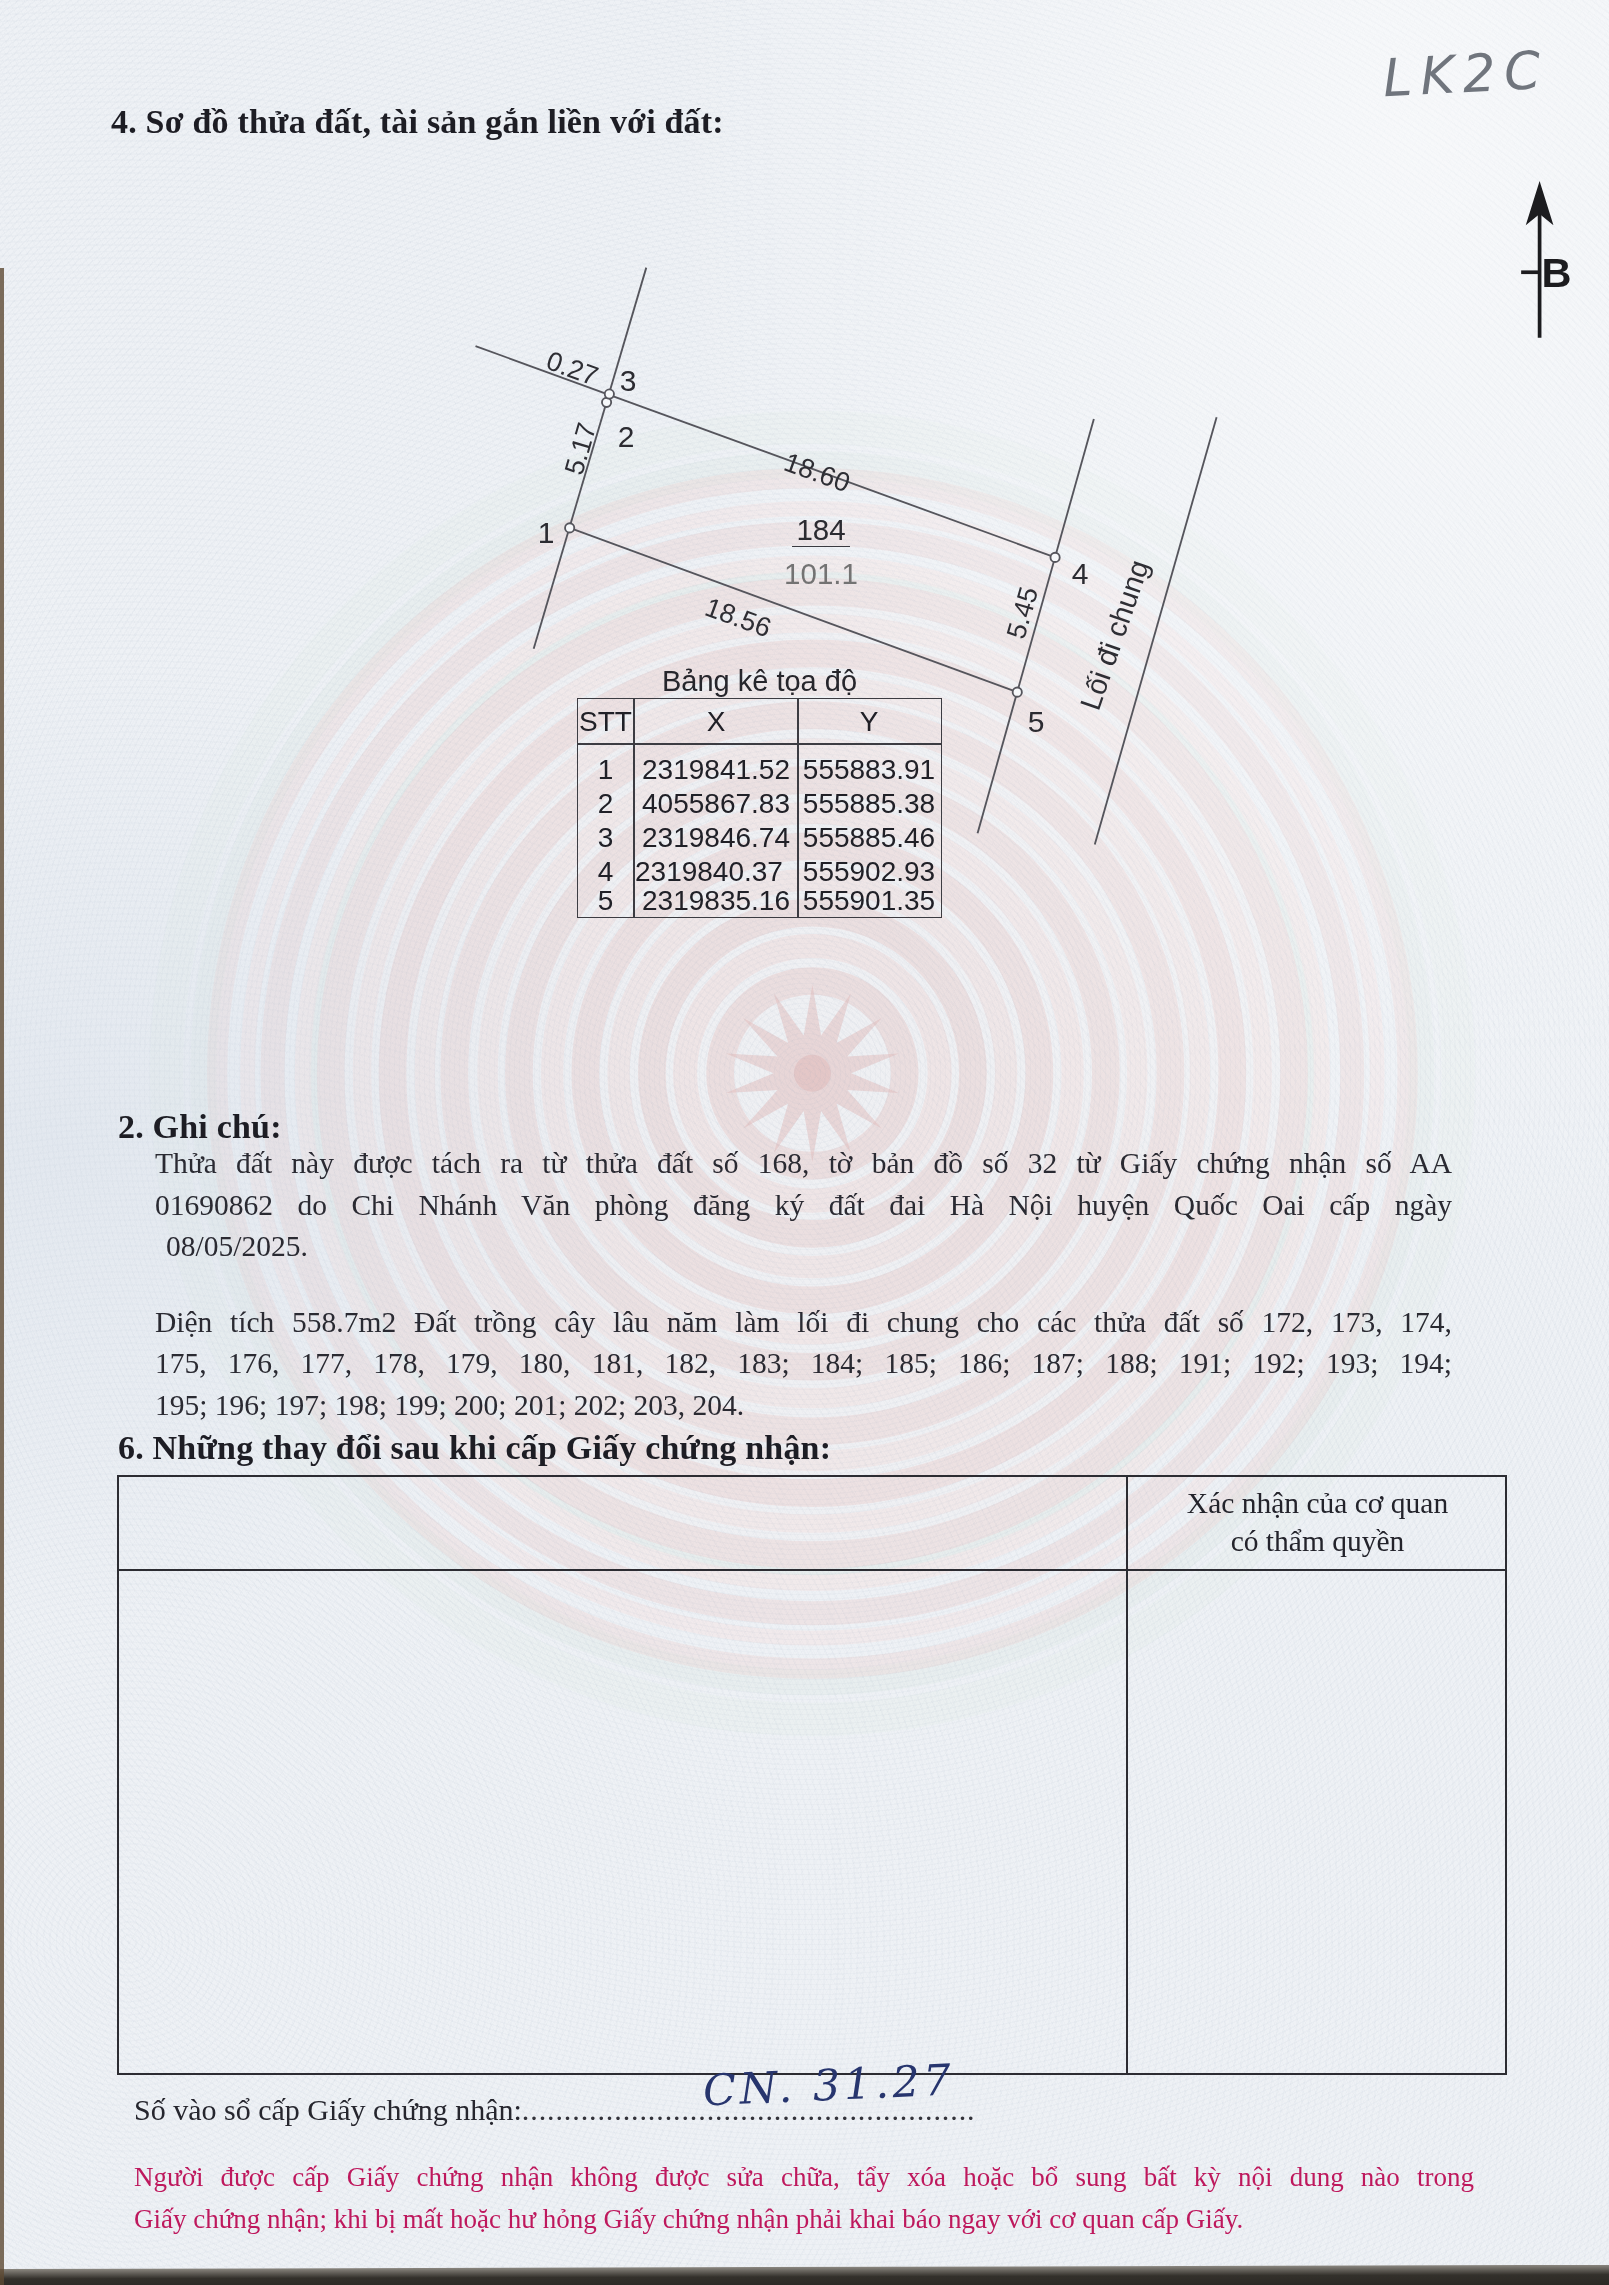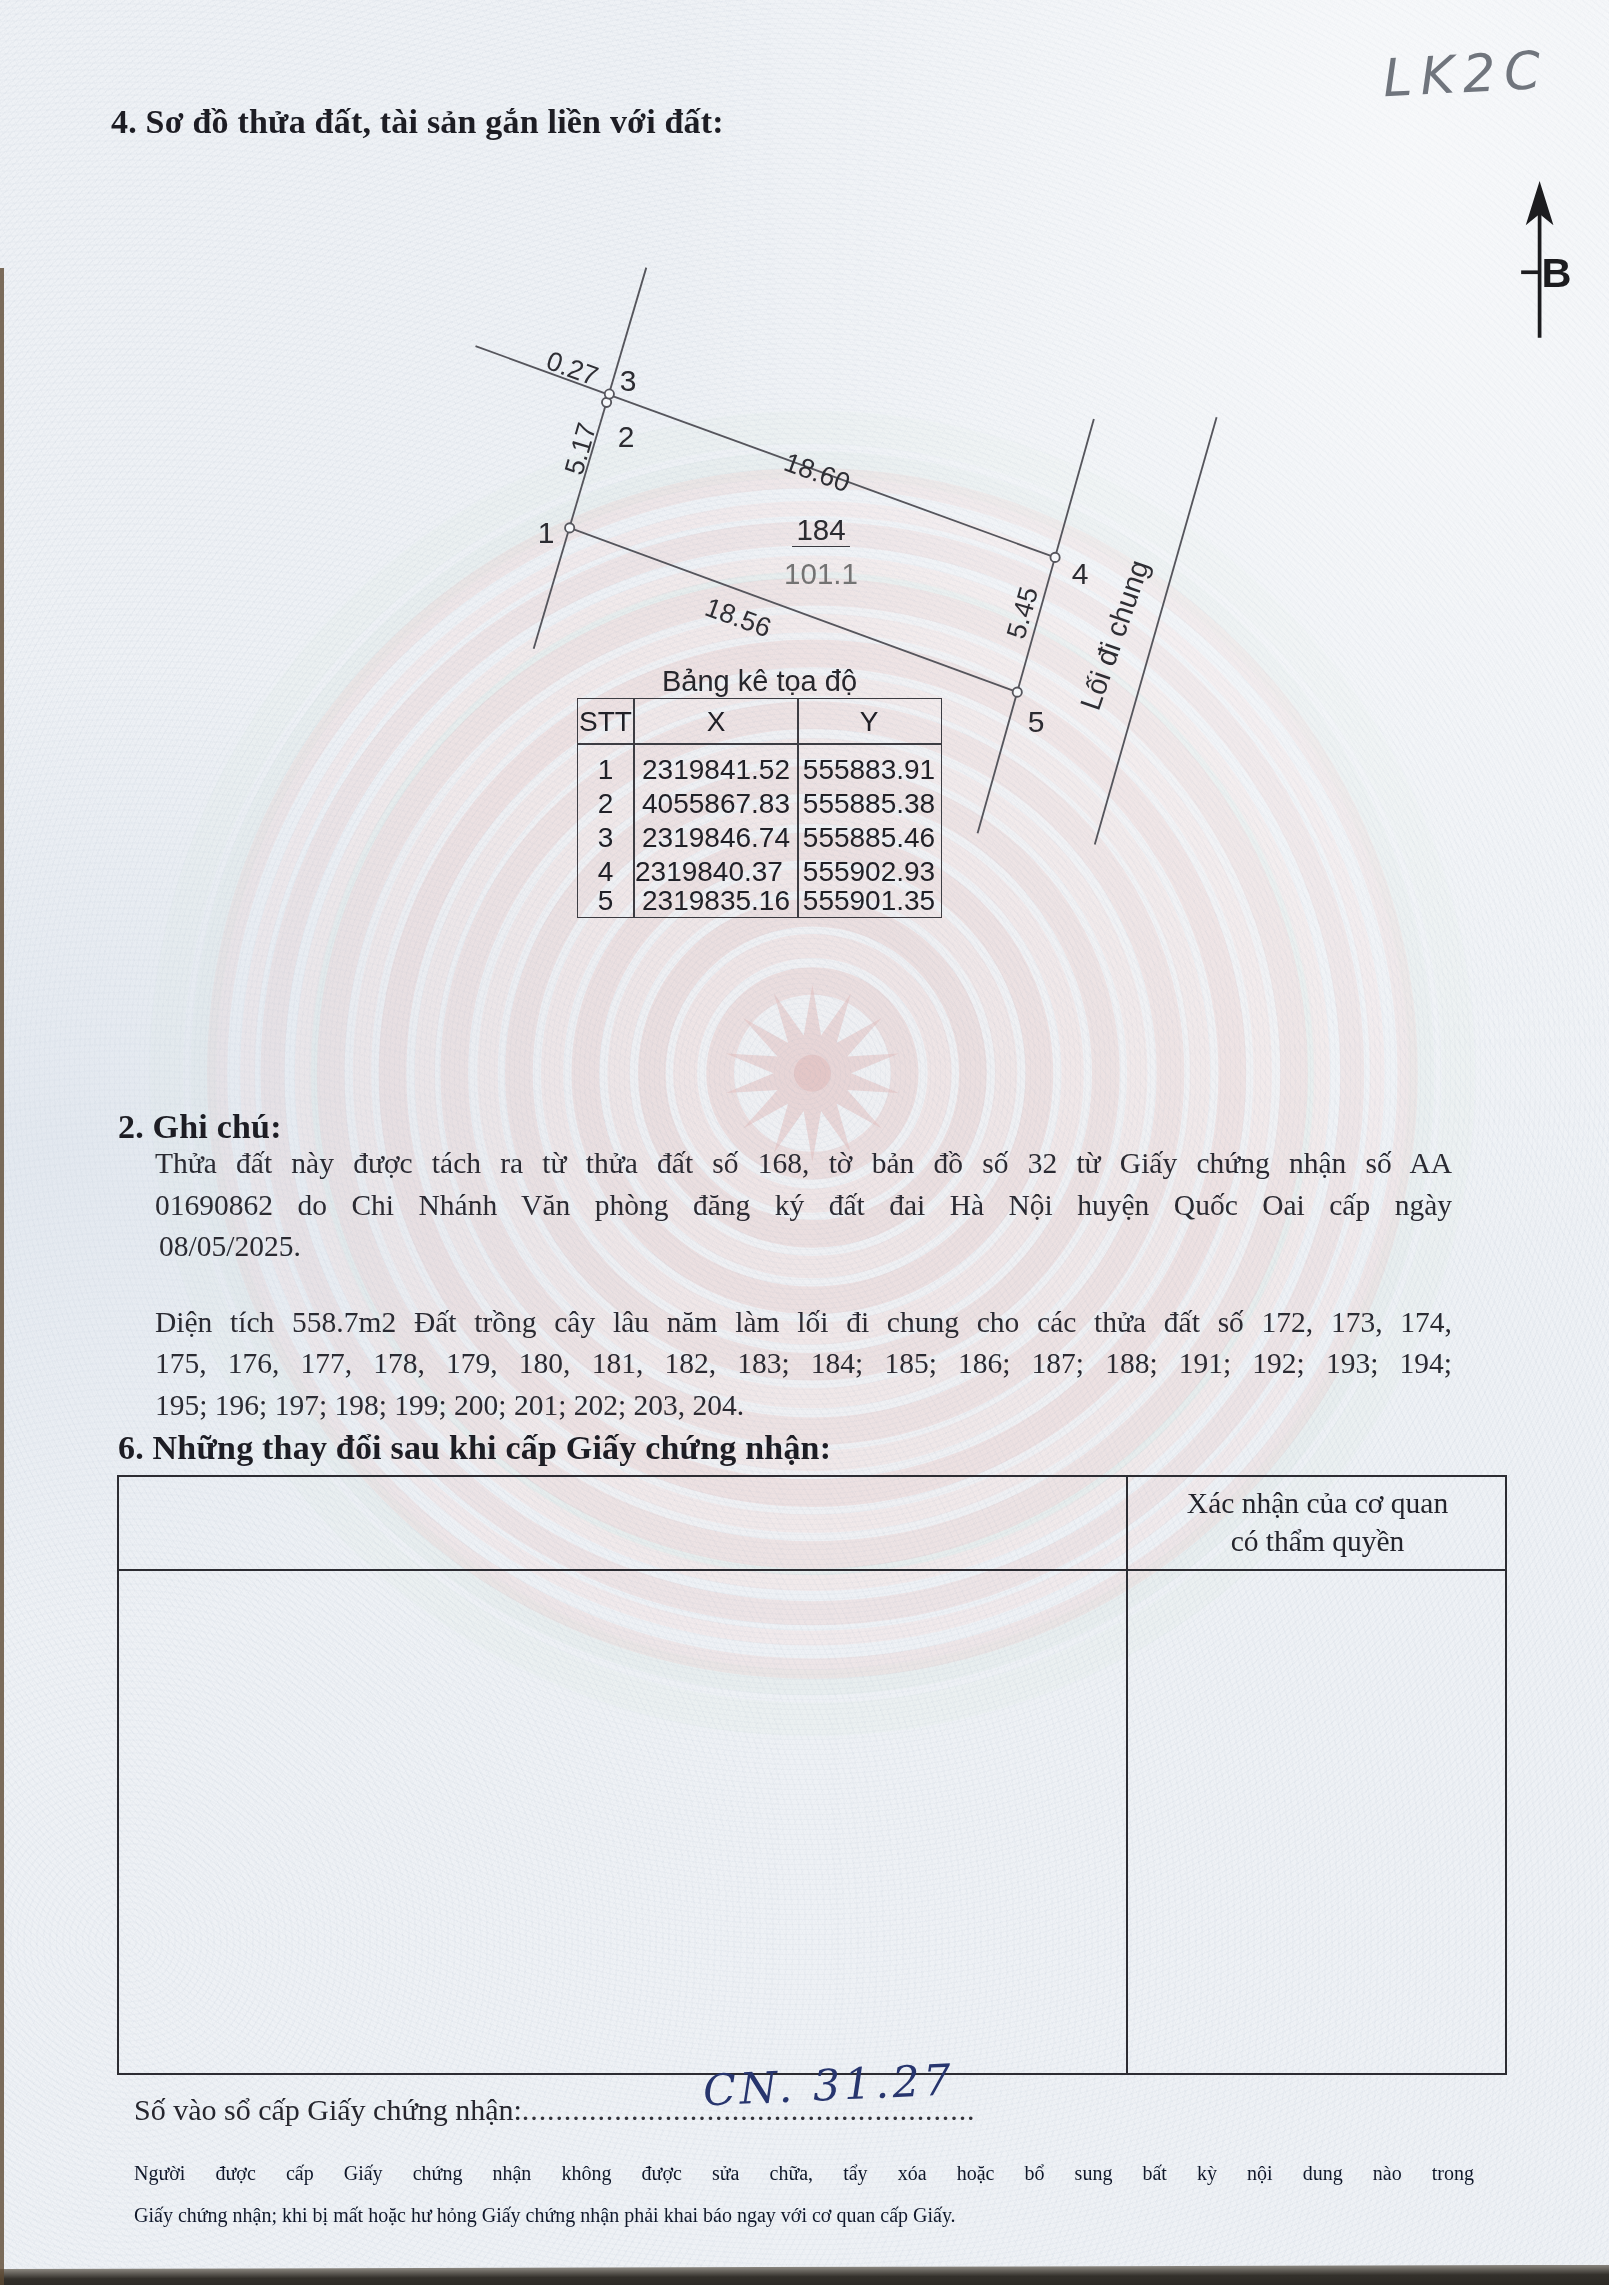--- a/index.html
+++ b/index.html
@@ -52,21 +52,21 @@
   .handwrite-blue{
     font-family:"DejaVu Serif","Liberation Serif",serif;font-style:italic;
     color:#27356e;font-size:43px;letter-spacing:3.7px;transform:rotate(-2.5deg);z-index:5;white-space:nowrap;
   }
   .handwrite-gray{
     font-family:"DejaVu Sans","Liberation Sans",sans-serif;font-style:italic;
     color:#70757d;font-size:52px;letter-spacing:8.3px;transform:rotate(-3deg);z-index:5;white-space:nowrap;
   }
   #serial{left:134px;top:2093px;font-size:30px;color:#26262e;white-space:nowrap;z-index:4;}
   #serial .dots{letter-spacing:0.9px;color:#33333b;}
-  .notice{left:134px;width:1340px;font-size:20px;color:#0f172a;z-index:4;white-space:nowrap;}
+  .notice{left:134px;width:1340px;font-size:27px;color:#be185d;z-index:4;white-space:nowrap;}
   #bottom-strip{left:-9.2px;top:2267px;width:1628px;height:28px;background:linear-gradient(#8a867f,#33302b 35%,#26231f);transform:rotate(-.15deg);z-index:6;}
   #left-strip{left:0;top:268px;width:3.7px;height:2018px;background:#5e4a33;opacity:.8;z-index:6;}
 </style>
 </head>
 <body>
 
 <div id="page">
 
   <svg id="bg-art" width="1610" height="2285" viewBox="0 0 1744 2476">
     <circle cx="880" cy="1163" r="560" fill="#f6ecec" opacity="0.28"></circle>
@@ -166,21 +166,21 @@
     <div class="cell" style="left:221px;width:140px;top:156px;">555902.93</div>
 
     <div class="cell" style="left:0;width:55px;top:185px;">5</div>
     <div class="cell" style="left:57px;width:162px;top:185px;">2319835.16</div>
     <div class="cell" style="left:221px;width:140px;top:185px;">555901.35</div>
   </div>
 
   <div class="abs heading z4" style="left:118px;top:1108px;">2. Ghi chú:</div>
   <div class="abs bodyline just z4" style="left:155px;top:1147px;">Thửa đất này được tách ra từ thửa đất số 168, tờ bản đồ số 32 từ Giấy chứng nhận số AA</div>
   <div class="abs bodyline just z4" style="left:155px;top:1189px;">01690862 do Chi Nhánh Văn phòng đăng ký đất đai Hà Nội  huyện Quốc Oai  cấp ngày</div>
-  <div class="abs bodyline z4" style="left:159px;top:1230px;">08/05/2025.</div>
+  <div class="abs bodyline z4" style="left:166px;top:1230px;">08/05/2025.</div>
 
   <div class="abs bodyline just z4" style="left:155px;top:1306px;">Diện tích 558.7m2 Đất trồng cây lâu năm làm lối đi chung cho các thửa đất số 172, 173, 174,</div>
   <div class="abs bodyline just z4" style="left:155px;top:1347px;">175, 176, 177, 178, 179, 180, 181, 182, 183; 184; 185; 186; 187; 188; 191; 192; 193; 194;</div>
   <div class="abs bodyline z4" style="left:155px;top:1389px;">195; 196; 197; 198; 199; 200; 201; 202; 203, 204.</div>
 
   <div class="abs heading z4" style="left:118px;top:1429px;">6. Những thay đổi sau khi cấp Giấy chứng nhận:</div>
   <div id="tbl6">
     <div class="divider"></div>
     <div class="hdrline"></div>
     <div class="h2">

